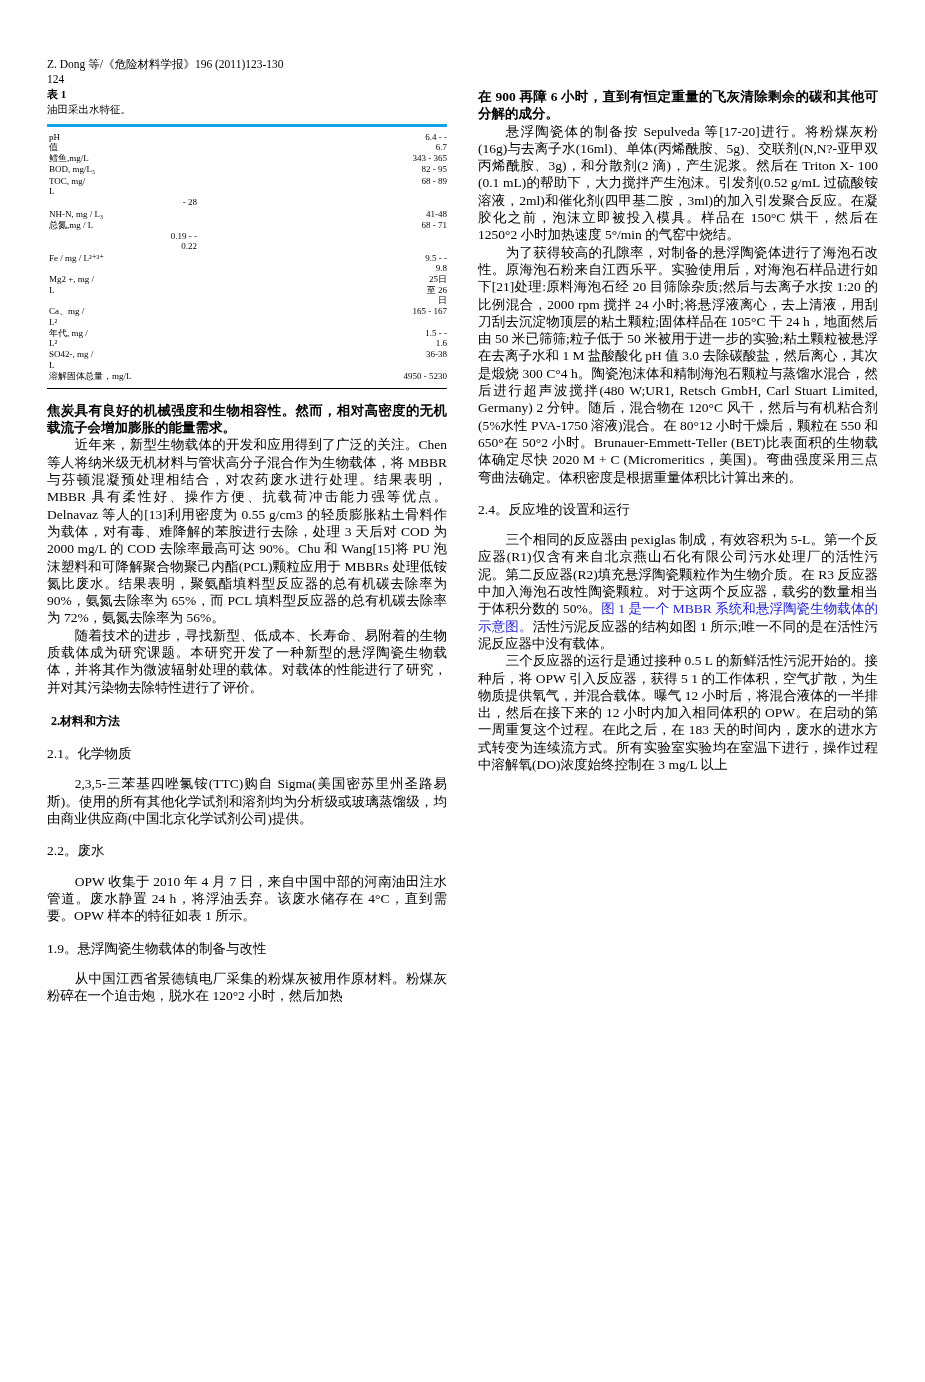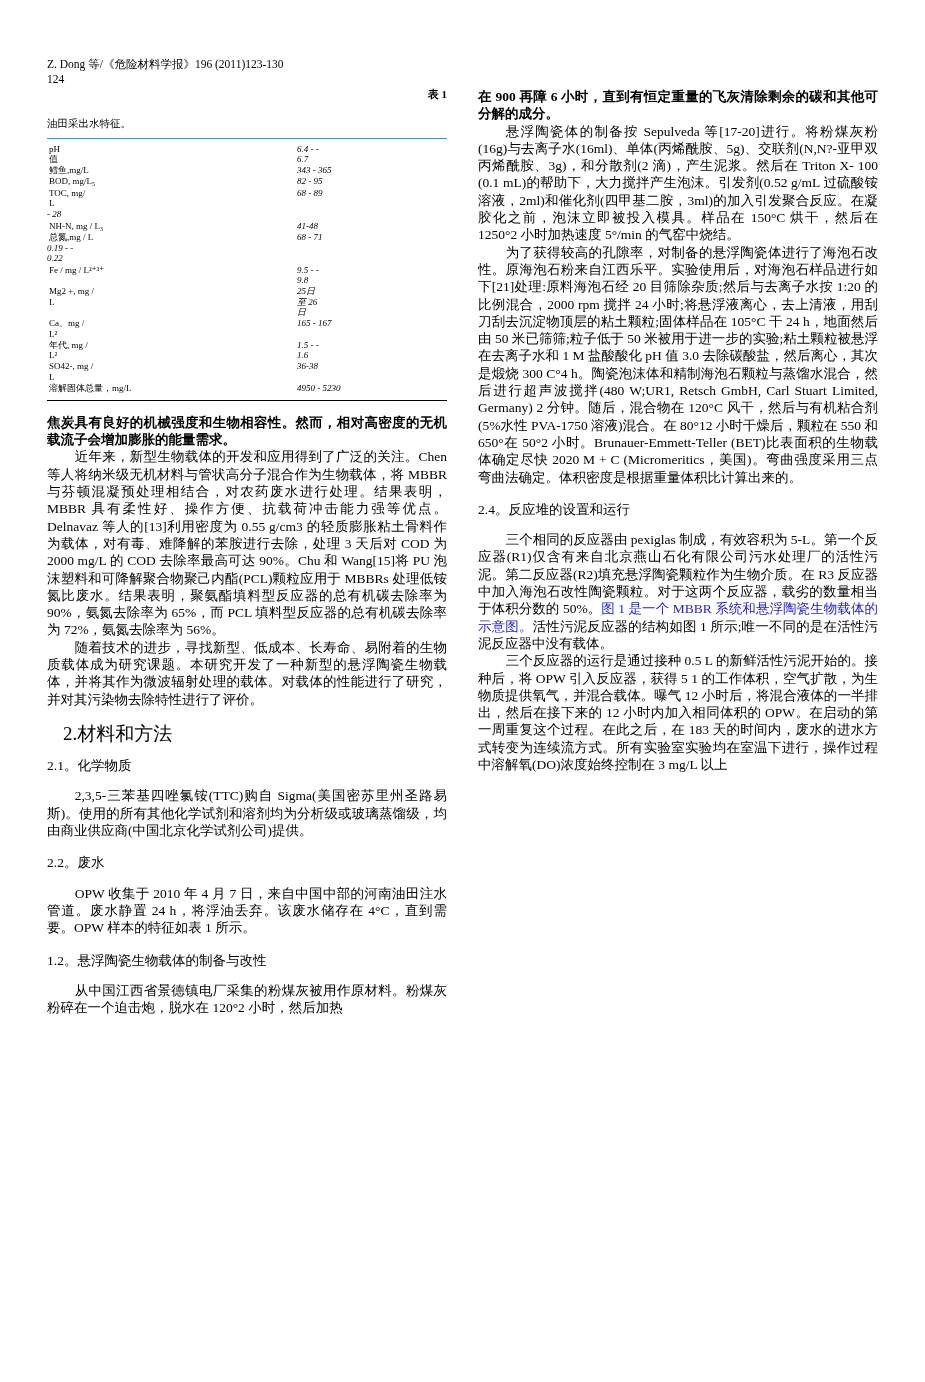--- a/index.html
+++ b/index.html
@@ -15,34 +15,34 @@
 
   .header { position: absolute; top: 57px; left: 47px; width: 831px; font-size: 11.5px; line-height: 14px; }
   .pagenum { position: absolute; left: 0; top: 15px; }
   .citation { text-align: left; }
 
   .columns { position: absolute; top: 88px; left: 47px; width: 831px; display: flex; gap: 31px; align-items: flex-start; }
   .col { width: 400px; font-size: 13.5px; line-height: 17.3px; text-align: justify; }
   .col p { margin: 0; text-indent: 2.05em; }
   .col p.cont { text-indent: 0; font-weight: bold; }
 
-  h2.sec { font-size: 19px; font-weight: normal; margin: 17px 16px 15px; text-indent: 0; line-height: 17.3px; }
+  h2.sec { font-size: 12px; font-weight: bold; margin: 17px 4px 15px; text-indent: 0; line-height: 17.3px; }
   h3.subsec { font-size: 13.5px; font-weight: normal; margin: 15px 0 13px; text-indent: 0; line-height: 17.3px; }
 
   .figlink { color: #1b1bd2; cursor: pointer; }
 
   
   .t1 { margin-bottom: 13px; text-align: left; }
-  .t1-label { font-size: 11px; font-weight: bold; line-height: 13px; text-align: right; }
-  .t1-caption { font-size: 10.5px; line-height: 13px; margin-top: 16px; }
-  .t1-body { margin-top: 8px; border-top: 1px solid #0ea5e9; border-bottom: 1px solid #000;
+  .t1-label { font-size: 11px; font-weight: bold; line-height: 13px; }
+  .t1-caption { font-size: 10.5px; line-height: 13px; margin-top: 2px; }
+  .t1-body { margin-top: 8px; border-top: 3px solid #0ea5e9; border-bottom: 1px solid #000;
              padding: 4px 0 6px; font-size: 9px; line-height: 10.3px; }
   .t1-row { display: flex; padding: 0.5px 0; }
   .t1-param { flex: 1 1 auto; padding-left: 2px; }
-  .t1-value { flex: 0 0 auto; width: 150px; text-align: left; font-style: italic; }
+  .t1-value { flex: 0 0 auto; width: 150px; text-align: right; }
 </style>
 </head>
 <body>
 
 <div class="page">
 
   <div class="header">
     <span class="pagenum">124</span>
     <div class="citation">Z. Dong 等/《危险材料学报》196 (2011)123-130</div>
   </div>
@@ -130,21 +130,21 @@
       <p>近年来，新型生物载体的开发和应用得到了广泛的关注。Chen 等人将纳米级无机材料与管状高分子混合作为生物载体，将 MBBR 与芬顿混凝预处理相结合，对农药废水进行处理。结果表明，MBBR 具有柔性好、操作方便、抗载荷冲击能力强等优点。Delnavaz 等人的[13]利用密度为 0.55 g/cm3 的轻质膨胀粘土骨料作为载体，对有毒、难降解的苯胺进行去除，处理 3 天后对 COD 为 2000 mg/L 的 COD 去除率最高可达 90%。Chu 和 Wang[15]将 PU 泡沫塑料和可降解聚合物聚己内酯(PCL)颗粒应用于 MBBRs 处理低铵氮比废水。结果表明，聚氨酯填料型反应器的总有机碳去除率为 90%，氨氮去除率为 65%，而 PCL 填料型反应器的总有机碳去除率为 72%，氨氮去除率为 56%。</p>
       <p>随着技术的进步，寻找新型、低成本、长寿命、易附着的生物质载体成为研究课题。本研究开发了一种新型的悬浮陶瓷生物载体，并将其作为微波辐射处理的载体。对载体的性能进行了研究，并对其污染物去除特性进行了评价。</p>
 
       <h2 class="sec">2.材料和方法</h2>
       <h3 class="subsec">2.1。化学物质</h3>
       <p>2,3,5-三苯基四唑氯铵(TTC)购自 Sigma(美国密苏里州圣路易斯)。使用的所有其他化学试剂和溶剂均为分析级或玻璃蒸馏级，均由商业供应商(中国北京化学试剂公司)提供。</p>
 
       <h3 class="subsec">2.2。废水</h3>
       <p>OPW 收集于 2010 年 4 月 7 日，来自中国中部的河南油田注水管道。废水静置 24 h，将浮油丢弃。该废水储存在 4°C，直到需要。OPW 样本的特征如表 1 所示。</p>
 
-      <h3 class="subsec">1.2。悬浮陶瓷生物载体的制备与改性</h3>
+      <h3 class="subsec">1.9。悬浮陶瓷生物载体的制备与改性</h3>
       <p>从中国江西省景德镇电厂采集的粉煤灰被用作原材料。粉煤灰粉碎在一个迫击炮，脱水在 120°2 小时，然后加热</p>
     </div>
 
     <div class="col">
       <p class="cont">在 900 再障 6 小时，直到有恒定重量的飞灰清除剩余的碳和其他可分解的成分。</p>
       <p>悬浮陶瓷体的制备按 Sepulveda 等[17-20]进行。将粉煤灰粉(16g)与去离子水(16ml)、单体(丙烯酰胺、5g)、交联剂(N,N?-亚甲双丙烯酰胺、3g)，和分散剂(2 滴)，产生泥浆。然后在 Triton X- 100 (0.1 mL)的帮助下，大力搅拌产生泡沫。引发剂(0.52 g/mL 过硫酸铵溶液，2ml)和催化剂(四甲基二胺，3ml)的加入引发聚合反应。在凝胶化之前，泡沫立即被投入模具。样品在 150°C 烘干，然后在 1250°2 小时加热速度 5°/min 的气窑中烧结。</p>
       <p>为了获得较高的孔隙率，对制备的悬浮陶瓷体进行了海泡石改性。原海泡石粉来自江西乐平。实验使用后，对海泡石样品进行如下[21]处理:原料海泡石经 20 目筛除杂质;然后与去离子水按 1:20 的比例混合，2000 rpm 搅拌 24 小时;将悬浮液离心，去上清液，用刮刀刮去沉淀物顶层的粘土颗粒;固体样品在 105°C 干 24 h，地面然后由 50 米已筛筛;粒子低于 50 米被用于进一步的实验;粘土颗粒被悬浮在去离子水和 1 M 盐酸酸化 pH 值 3.0 去除碳酸盐，然后离心，其次是煅烧 300 C°4 h。陶瓷泡沫体和精制海泡石颗粒与蒸馏水混合，然后进行超声波搅拌(480 W;UR1, Retsch GmbH, Carl Stuart Limited, Germany) 2 分钟。随后，混合物在 120°C 风干，然后与有机粘合剂(5%水性 PVA-1750 溶液)混合。在 80°12 小时干燥后，颗粒在 550 和 650°在 50°2 小时。Brunauer-Emmett-Teller (BET)比表面积的生物载体确定尽快 2020 M + C (Micromeritics，美国)。弯曲强度采用三点弯曲法确定。体积密度是根据重量体积比计算出来的。</p>
 
       <h3 class="subsec">2.4。反应堆的设置和运行</h3>
       <p>

